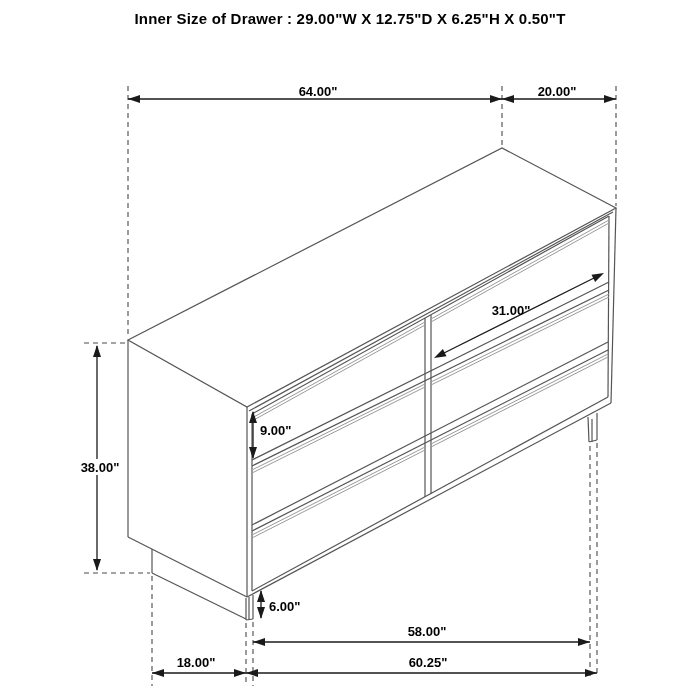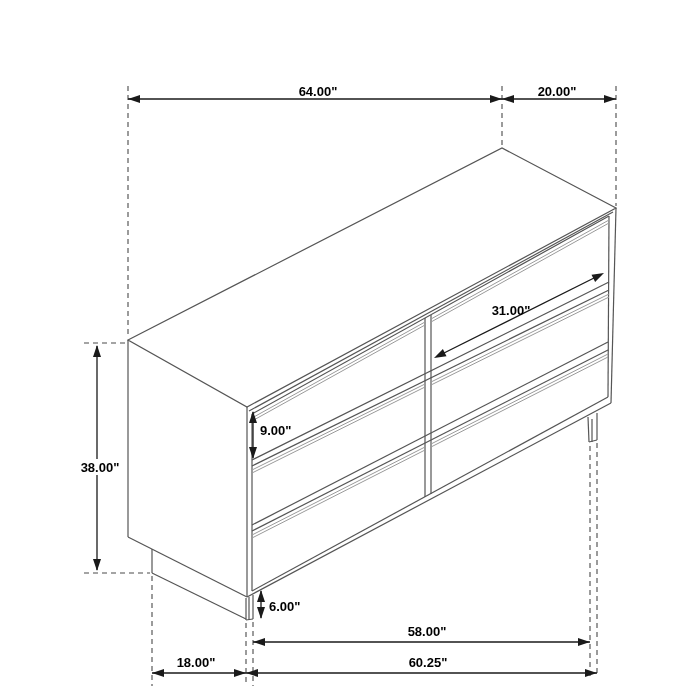--- a/index.html
+++ b/index.html
@@ -14,20 +14,21 @@
   .dline{stroke:#1a1a1a;stroke-width:1.3;fill:none;}
   .dhead{fill:#1a1a1a;stroke:none;}
   .dtext{font-family:"Liberation Sans",sans-serif;font-size:13px;font-weight:bold;fill:#000;}
   .labelbg{fill:#ffffff;stroke:none;}
 </style>
 </head>
 <body>
 
 <div class="page">
 
+  <div class="title">Inner Size of Drawer : 29.00"W X 12.75"D X 6.25"H X 0.50"T</div>
 
   <svg width="700" height="700" viewBox="0 0 700 700">
 
     <g>
       <line class="dash" x1="128" y1="86" x2="128" y2="337"></line>
       <line class="dash" x1="502" y1="86" x2="502" y2="146"></line>
       <line class="dash" x1="616" y1="86" x2="616" y2="206"></line>
       <line class="dash" x1="84" y1="343" x2="126" y2="343"></line>
       <line class="dash" x1="84" y1="573" x2="150" y2="573"></line>
       <line class="dash" x1="152" y1="576" x2="152" y2="686"></line>

